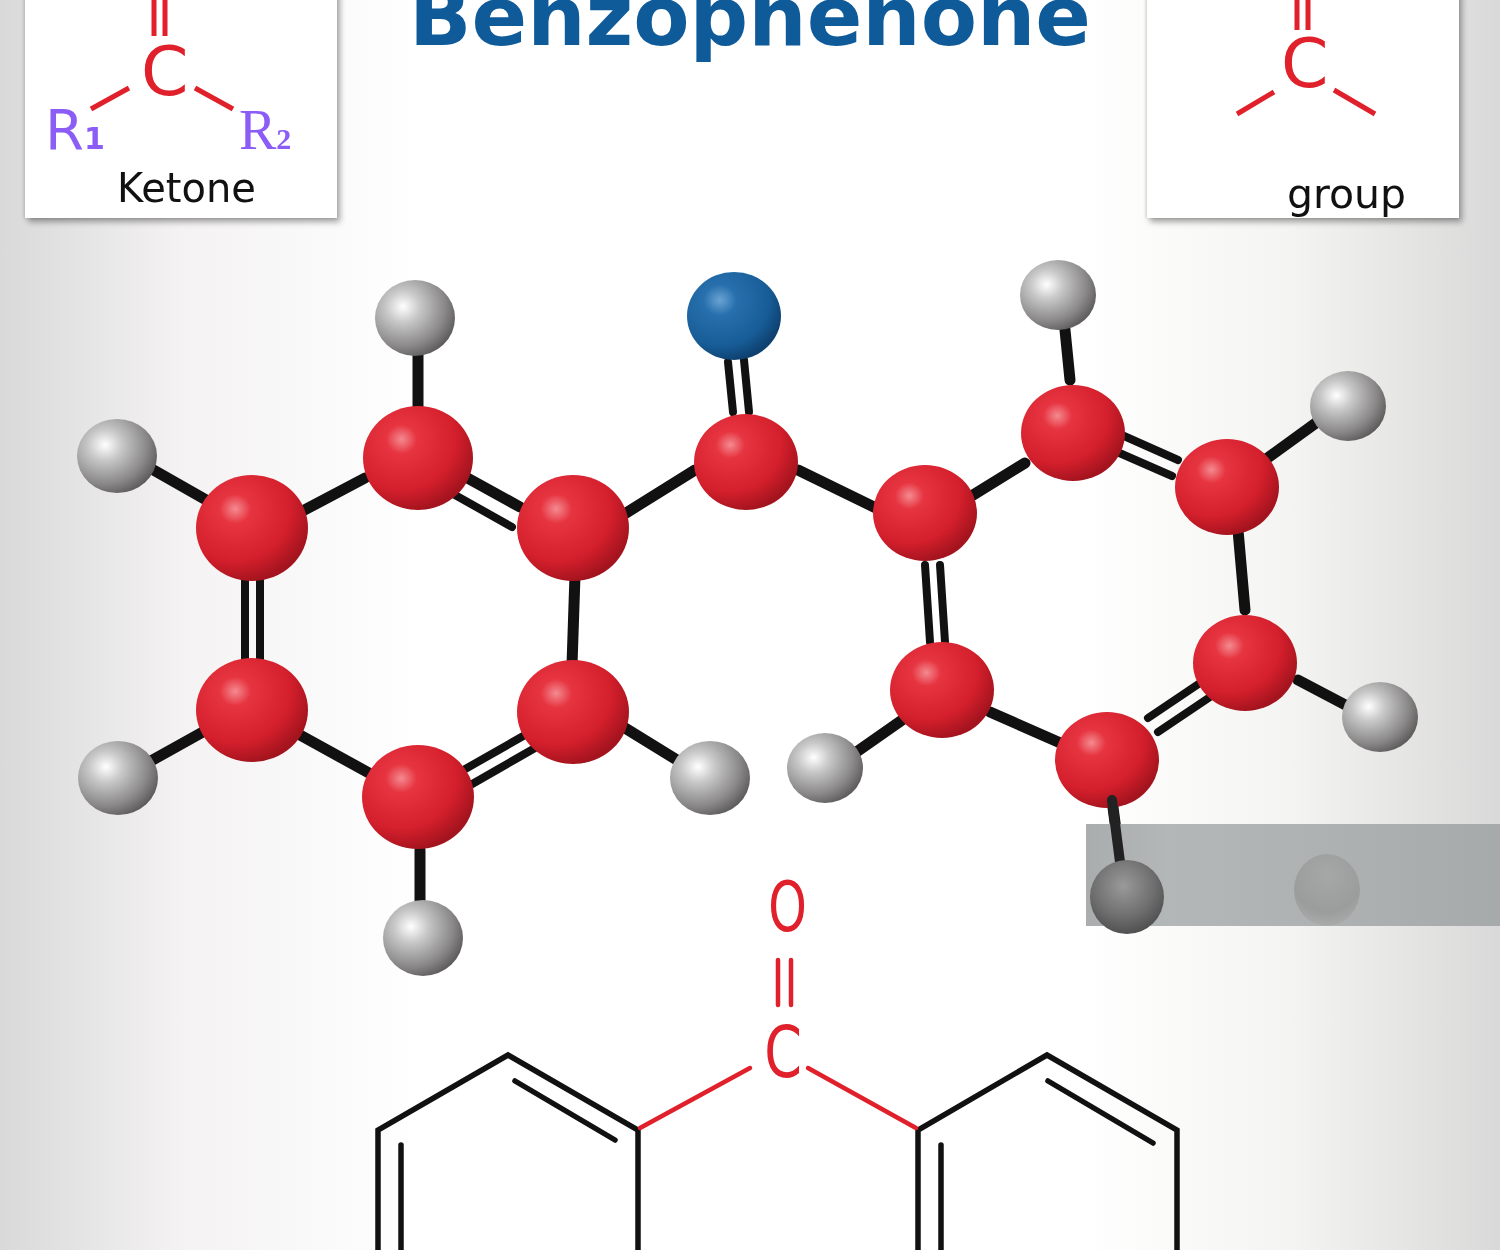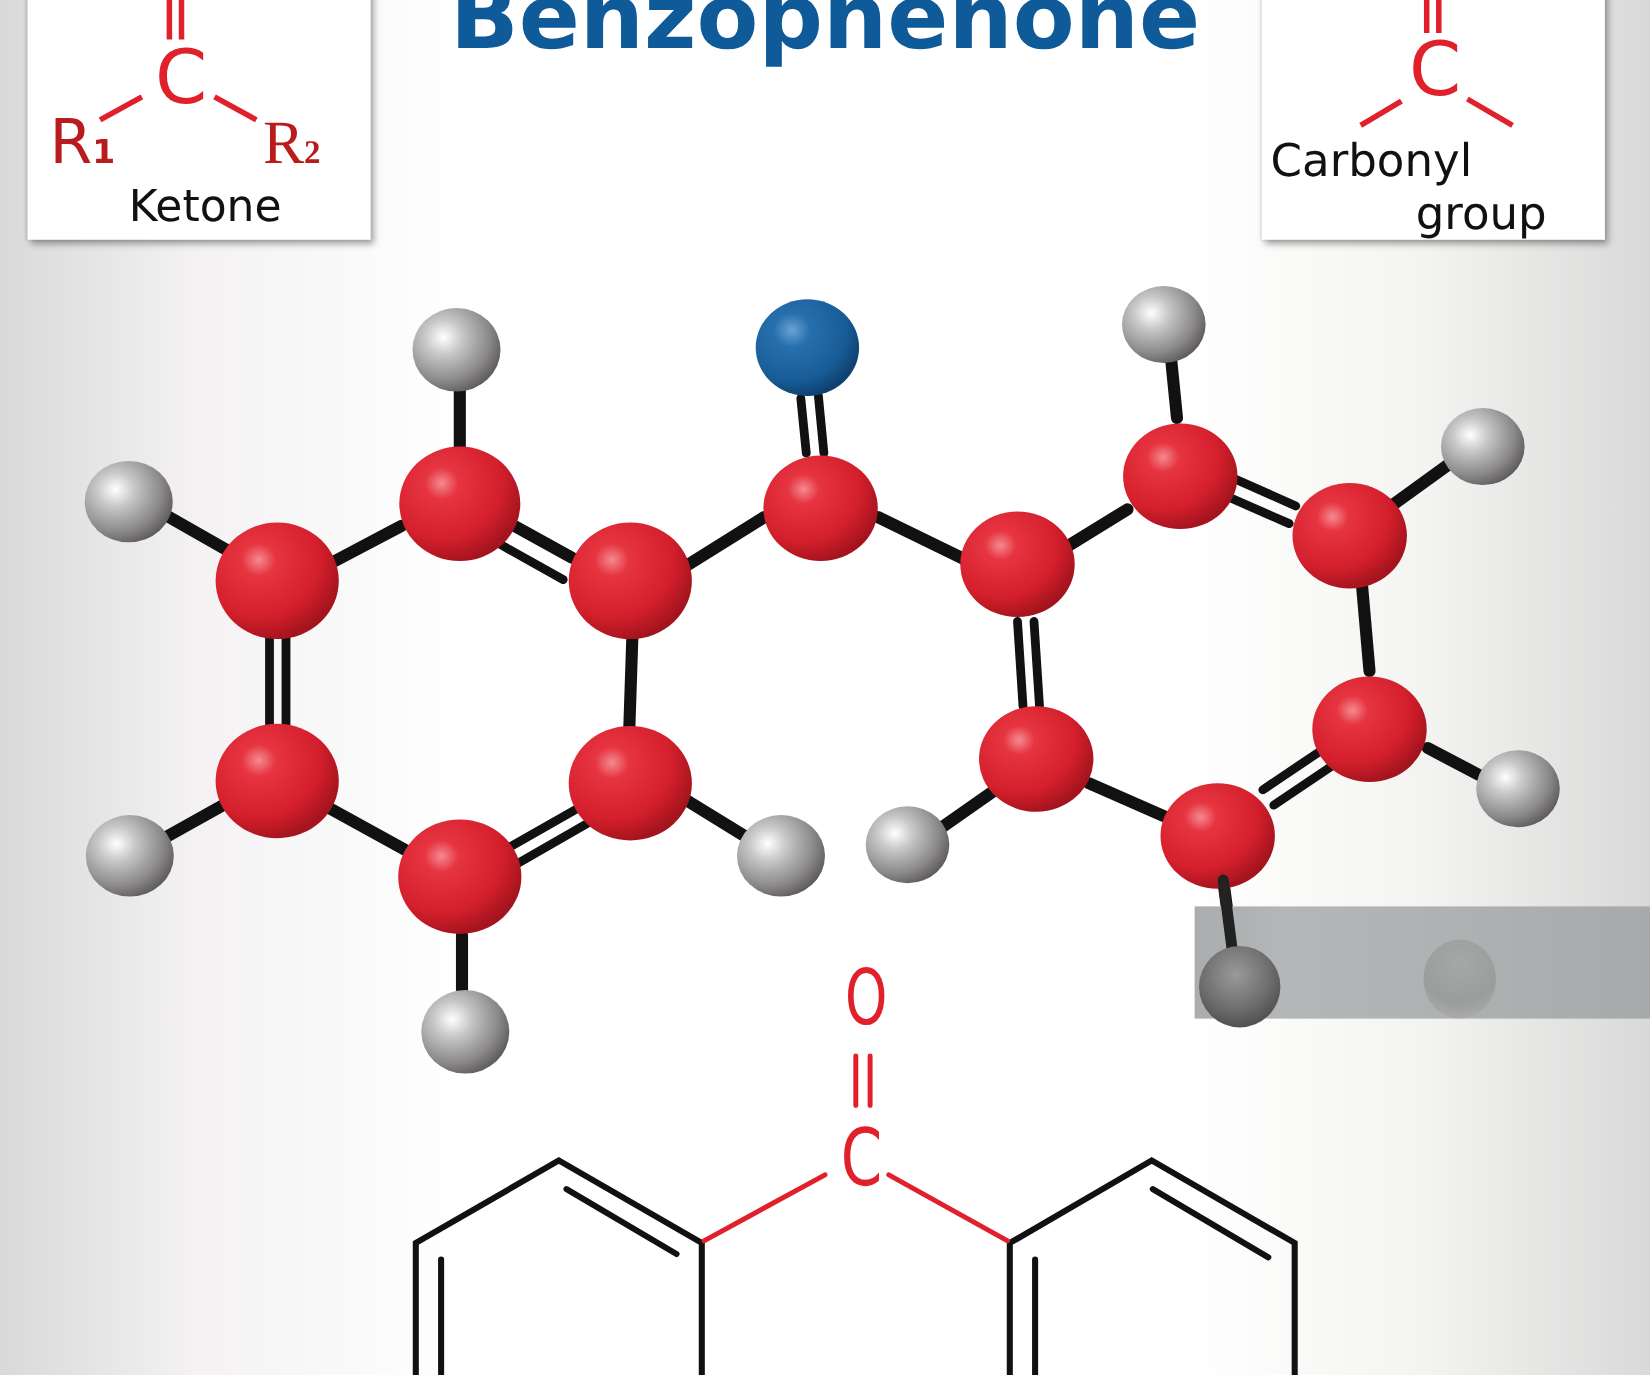--- a/index.html
+++ b/index.html
@@ -10,21 +10,21 @@
   }
   .card {
     position: absolute; background: #ffffff;
     box-shadow: 3px 4px 6px rgba(0,0,0,0.35), -1px 0 3px rgba(0,0,0,0.15);
   }
   #ketone-card { left: 25px; top: -10px; width: 312px; height: 228px; }
   #carbonyl-card { left: 1147px; top: -10px; width: 312px; height: 228px; }
   .card svg { position: absolute; left: 0; top: 0; }
   .card-label { position: absolute; color: #111; font-size: 40px; line-height: 1; }
   #ketone-label { left: 92px; top: 178px; }
-  .r-label { position: absolute; color: #b91c1c; font-size: 56px; line-height: 1; }
+  .r-label { position: absolute; color: #8b5cf6; font-size: 56px; line-height: 1; }
   .r-sub { font-size: 30px; font-weight: bold; }
   #r1 { left: 20px; top: 112px; }
   #r2 { left: 214px; top: 112px; font-family: Liberation Serif, serif; }
   #carbonyl-label { left: 8px; top: 136px; font-size: 41px; }
   #group-label { left: 128px; top: 184px; font-size: 41px; margin-left: 12px; }
   .c-glyph { position: absolute; color: #e0202a; font-size: 68px; line-height: 1; font-family: "DejaVu Sans", sans-serif; }
   #title {
     position: absolute; left: 405px; top: -32px; width: 690px; text-align: center;
     font-family: "DejaVu Sans", sans-serif; font-size: 82px; font-weight: bold;
     color: #0f5b9a; letter-spacing: 0px; line-height: 1.2;
@@ -60,21 +60,20 @@
 </div>
 
 <div class="card" id="carbonyl-card">
   <svg width="312" height="228">
     <line x1="150" y1="0" x2="150" y2="40" stroke="#e0202a" stroke-width="5"></line>
     <line x1="161" y1="0" x2="161" y2="40" stroke="#e0202a" stroke-width="5"></line>
     <line x1="90" y1="124" x2="127" y2="102" stroke="#e0202a" stroke-width="5"></line>
     <line x1="187" y1="100" x2="228" y2="124" stroke="#e0202a" stroke-width="5"></line>
   </svg>
   <span class="c-glyph" style="left:134px;top:40px;">C</span>
-  <span class="card-label" id="carbonyl-label">Carbonyl</span>
   <span class="card-label" id="group-label">group</span>
 </div>
 
 <div id="title">Benzophenone</div>
 
 <svg id="ballstick" width="1500" height="1000">
   <defs>
     <radialGradient id="gRed" cx="35%" cy="32%" r="70%">
       <stop offset="0%" stop-color="#f48a90"></stop>
       <stop offset="20%" stop-color="#e63440"></stop>

